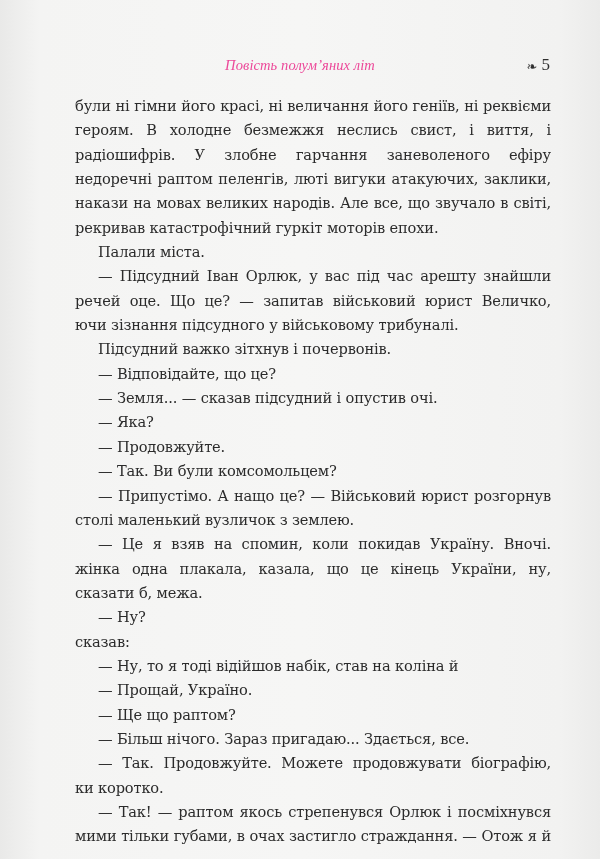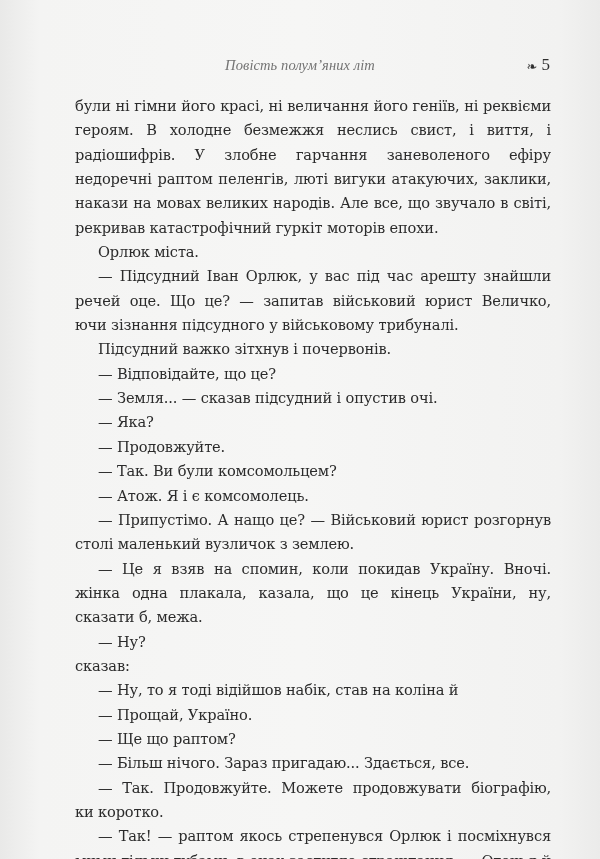--- a/index.html
+++ b/index.html
@@ -29,21 +29,21 @@
       height: 24px;
     }
     .running-title {
       position: absolute;
       left: 0;
       width: 600px;
       top: 2px;
       text-align: center;
       font-style: italic;
       font-size: 13px;
-      color: #737373;
+      color: #ec4899;
       letter-spacing: 0.1px;
       font-family: "Liberation Serif", "DejaVu Serif", serif;
       font-size: 14.5px;
     }
     .folio {
       position: absolute;
       right: 50px;
       top: 0;
       display: flex;
       align-items: center;
@@ -98,31 +98,30 @@
     </div>
   </div>
 
   <div class="text-block" id="text-block">
       <span class="line justify">були ні гімни його красі, ні величання його геніїв, ні реквієми</span>
       <span class="line justify">героям. В холодне безмежжя неслись свист, і виття, і вищання</span>
       <span class="line justify">радіошифрів. У злобне гарчання заневоленого ефіру вривались</span>
       <span class="line justify">недоречні раптом пеленгів, люті вигуки атакуючих, заклики,</span>
       <span class="line justify">накази на мовах великих народів. Але все, що звучало в світі, пе-</span>
       <span class="line">рекривав катастрофічний гуркіт моторів епохи.</span>
-      <span class="line indent">Орлюк міста.</span>
+      <span class="line indent">Палали міста.</span>
       <span class="line indent justify">— Підсудний Іван Орлюк, у вас під час арешту знайшли серед</span>
       <span class="line justify">речей оце. Що це? — запитав військовий юрист Величко, слуха-</span>
       <span class="line">ючи зізнання підсудного у військовому трибуналі.</span>
       <span class="line indent">Підсудний важко зітхнув і почервонів.</span>
       <span class="line indent">— Відповідайте, що це?</span>
       <span class="line indent">— Земля... — сказав підсудний і опустив очі.</span>
       <span class="line indent">— Яка?</span>
       <span class="line indent">— Продовжуйте.</span>
       <span class="line indent">— Так. Ви були комсомольцем?</span>
-      <span class="line indent">— Атож. Я і є комсомолець.</span>
       <span class="line indent justify">— Припустімо. А нащо це? — Військовий юрист розгорнув на</span>
       <span class="line">столі маленький вузличок з землею.</span>
       <span class="line indent justify">— Це я взяв на спомин, коли покидав Україну. Вночі. Удосвіта</span>
       <span class="line justify">жінка одна плакала, казала, що це кінець України, ну, кордон,</span>
       <span class="line">сказати б, межа.</span>
       <span class="line indent">— Ну?</span>
       <span class="line">сказав:</span>
       <span class="line indent">— Ну, то я тоді відійшов набік, став на коліна й</span>
       <span class="line indent">— Прощай, Україно.</span>
       <span class="line indent">— Ще що раптом?</span>

